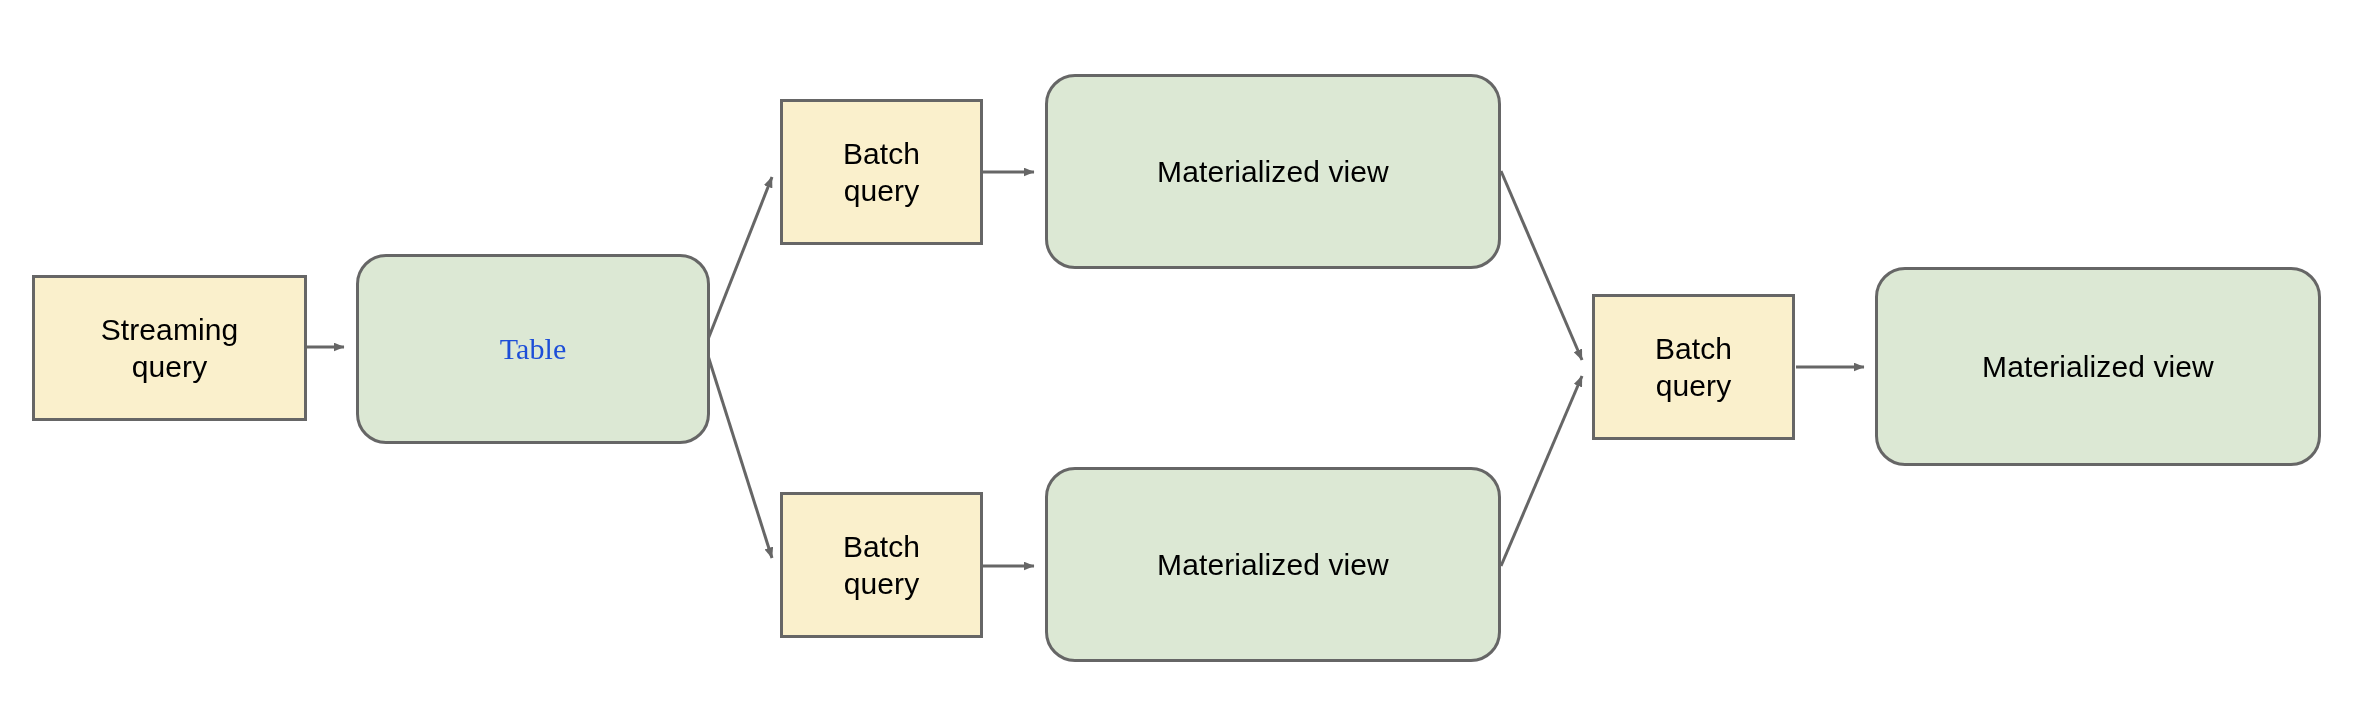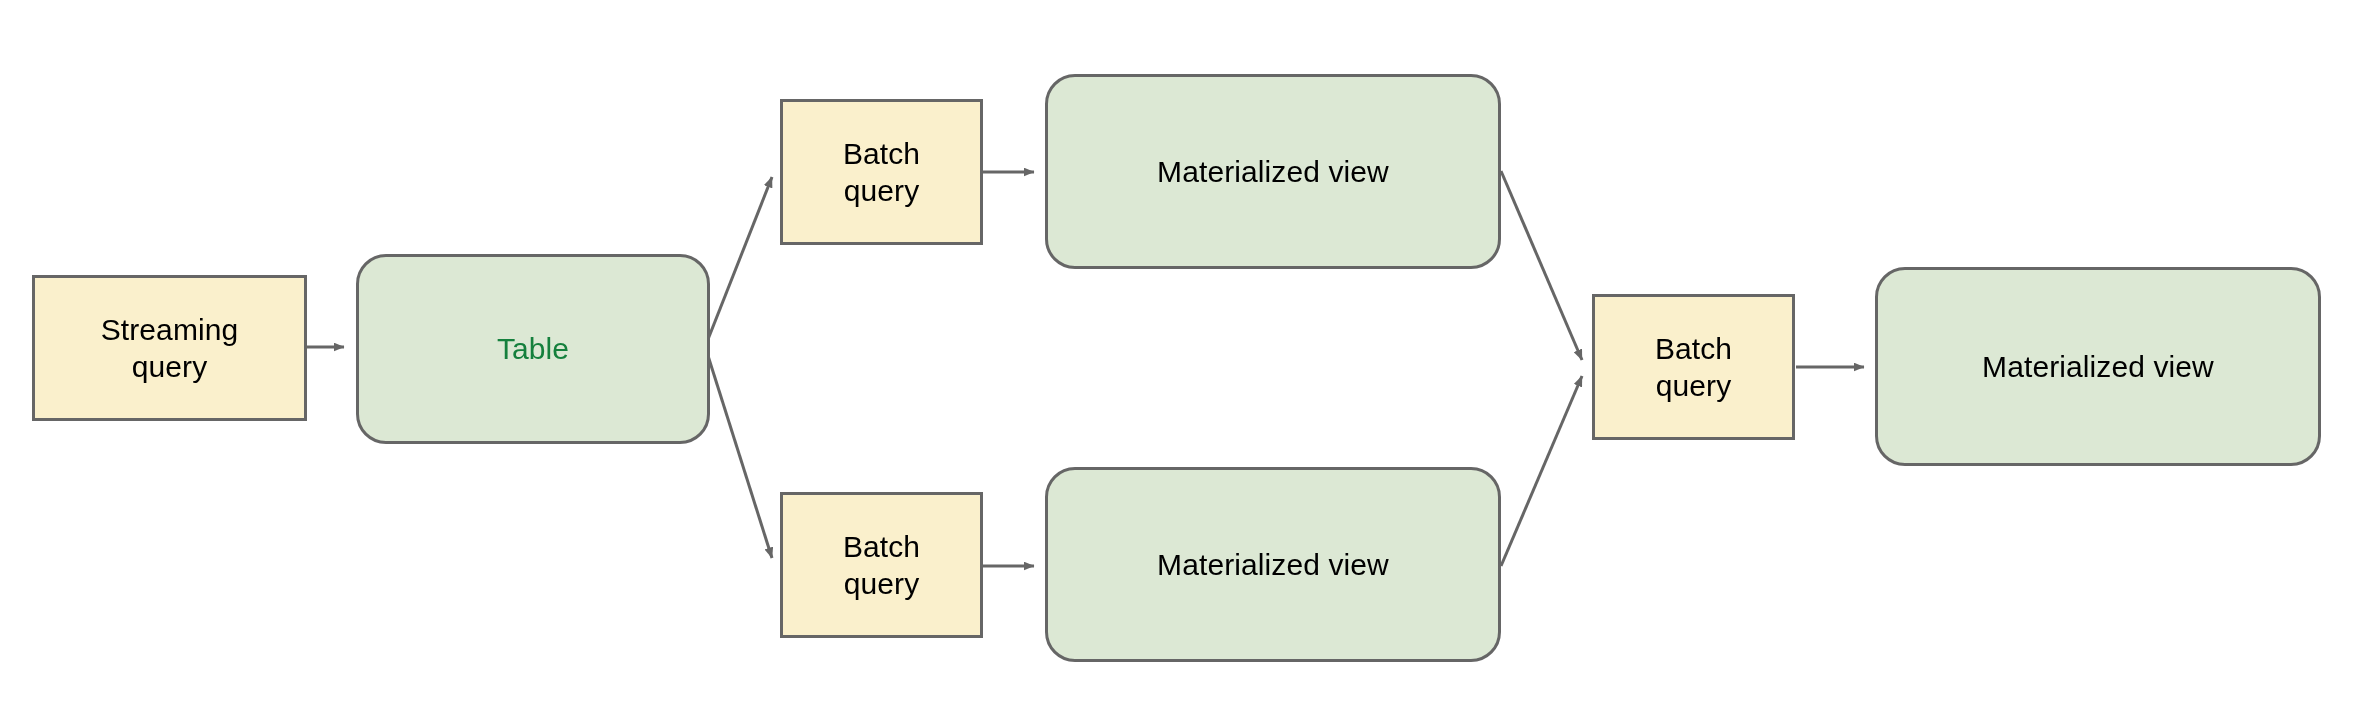--- a/index.html
+++ b/index.html
@@ -70,21 +70,21 @@
         <polyline points="983,172 1034,172" fill="none" stroke="#666666" stroke-width="3" stroke-linecap="butt" marker-end="url(#arrowhead)"></polyline>
         <polyline points="983,566 1034,566" fill="none" stroke="#666666" stroke-width="3" stroke-linecap="butt" marker-end="url(#arrowhead)"></polyline>
         <polyline points="1501,171 1582,360" fill="none" stroke="#666666" stroke-width="3" stroke-linecap="butt" marker-end="url(#arrowhead)"></polyline>
         <polyline points="1501,566 1582,376" fill="none" stroke="#666666" stroke-width="3" stroke-linecap="butt" marker-end="url(#arrowhead)"></polyline>
         <polyline points="1796,367 1864,367" fill="none" stroke="#666666" stroke-width="3" stroke-linecap="butt" marker-end="url(#arrowhead)"></polyline>
       </g>
   </svg>
 
   <div class="node process" style="left: 32px; top: 275px; width: 275px; height: 146px; background: rgb(250, 240, 204); border-color: rgb(102, 102, 102); color: rgb(0, 0, 0); border-radius: 0px;">Streaming
 query</div>
-  <div class="node store" style="left: 356px; top: 254px; width: 354px; height: 190px; background: rgb(220, 232, 212); border-color: rgb(102, 102, 102); color: #15803d; border-radius: 30px;">Table</div>
+  <div class="node store" style="left: 356px; top: 254px; width: 354px; height: 190px; background: rgb(220, 232, 212); border-color: rgb(102, 102, 102); color: #1d4ed8; border-radius: 30px; font-family: Liberation Serif, serif;">Table</div>
   <div class="node process" style="left: 780px; top: 99px; width: 203px; height: 146px; background: rgb(250, 240, 204); border-color: rgb(102, 102, 102); color: rgb(0, 0, 0); border-radius: 0px;">Batch
 query</div>
   <div class="node process" style="left: 780px; top: 492px; width: 203px; height: 146px; background: rgb(250, 240, 204); border-color: rgb(102, 102, 102); color: rgb(0, 0, 0); border-radius: 0px;">Batch
 query</div>
   <div class="node store" style="left: 1045px; top: 74px; width: 456px; height: 195px; background: rgb(220, 232, 212); border-color: rgb(102, 102, 102); color: rgb(0, 0, 0); border-radius: 30px;">Materialized view</div>
   <div class="node store" style="left: 1045px; top: 467px; width: 456px; height: 195px; background: rgb(220, 232, 212); border-color: rgb(102, 102, 102); color: rgb(0, 0, 0); border-radius: 30px;">Materialized view</div>
   <div class="node process" style="left: 1592px; top: 294px; width: 203px; height: 146px; background: rgb(250, 240, 204); border-color: rgb(102, 102, 102); color: rgb(0, 0, 0); border-radius: 0px;">Batch
 query</div>
   <div class="node store" style="left: 1875px; top: 267px; width: 446px; height: 199px; background: rgb(220, 232, 212); border-color: rgb(102, 102, 102); color: rgb(0, 0, 0); border-radius: 30px;">Materialized view</div>
 

